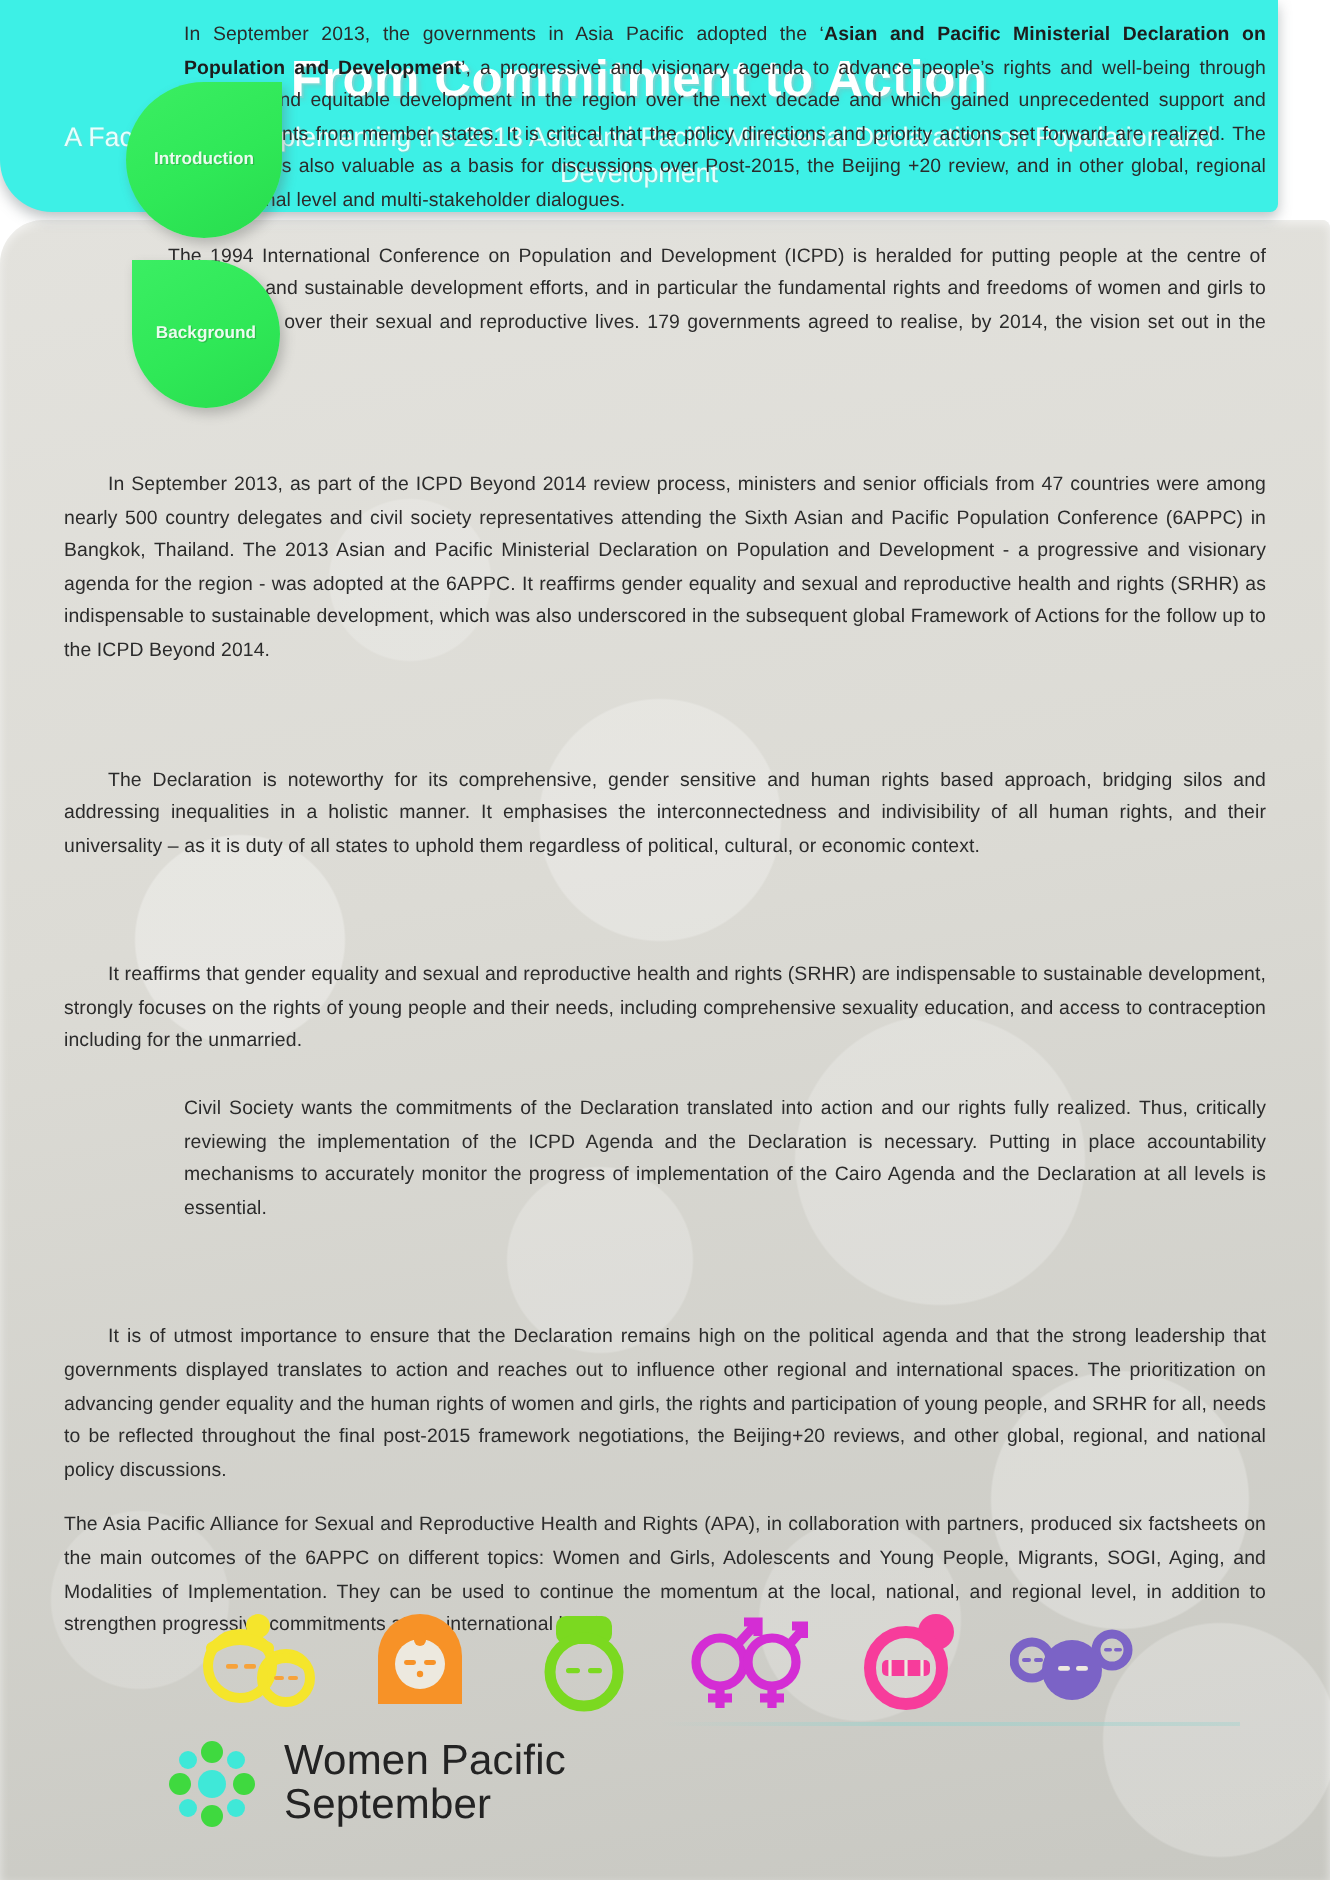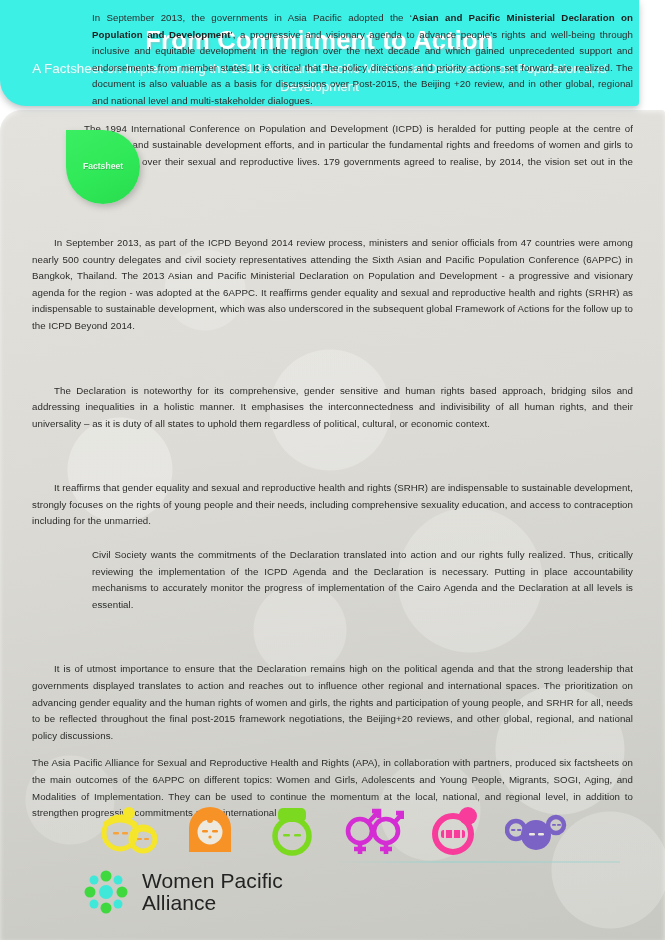--- a/index.html
+++ b/index.html
@@ -188,26 +188,29 @@
       <div class="header-title">From Commitment to Action</div>
       <div class="header-subtitle">A Factsheet on Implementing the 2013 Asia and Pacific Ministerial Declaration on Population and Development</div>
     </div>
   </div>
 
   <div class="content-panel"></div>
 
   <div class="body-text">
 
     <div class="block">
+      <div class="badge badge-intro">
+        <span>Introduction</span>
+      </div>
       <p class="para wrap-intro"><span>In September 2013, the governments in Asia Pacific adopted the ‘</span><b>Asian and Pacific Ministerial Declaration on Population and Development</b><span>’, a progressive and visionary agenda to advance people’s rights and well-being through inclusive and equitable development in the region over the next decade and which gained unprecedented support and endorsements from member states. It is critical that the policy directions and priority actions set forward are realized. The document is also valuable as a basis for discussions over Post-2015, the Beijing +20 review, and in other global, regional and national level and multi-stakeholder dialogues.</span></p>
     </div>
 
     <div class="block" style="margin-top:10px;">
       <div class="badge badge-bg">
-        <span>Factsheet</span>
+        <span>Background</span>
       </div>
       <p class="para wrap-bg">The 1994 International Conference on Population and Development (ICPD) is heralded for putting people at the centre of population and sustainable development efforts, and in particular the fundamental rights and freedoms of women and girls to have control over their sexual and reproductive lives.  179 governments agreed to realise, by 2014, the vision set out in the PoA.</p>
       <p class="para indent">In September 2013, as part of the ICPD Beyond 2014 review process, ministers and senior officials from 47 countries were among nearly 500 country delegates and civil society representatives attending the Sixth Asian and Pacific Population Conference (6APPC) in Bangkok, Thailand. The 2013 Asian and Pacific Ministerial Declaration on Population and Development - a progressive and visionary agenda for the region - was adopted at the 6APPC. It reaffirms gender equality and sexual and reproductive health and rights (SRHR) as indispensable to sustainable development, which was also underscored in the subsequent global Framework of Actions for the follow up to the ICPD Beyond 2014.</p>
       <p class="para indent">The Declaration is noteworthy for its comprehensive, gender sensitive and human rights based approach, bridging silos and addressing inequalities in a holistic manner. It emphasises the interconnectedness and indivisibility of all human rights, and their universality – as it is duty of all states to uphold them regardless of political, cultural, or economic context.</p>
       <p class="para indent">It reaffirms that gender equality and sexual and reproductive health and rights (SRHR) are indispensable to sustainable development, strongly focuses on the rights of young people and their needs, including comprehensive sexuality education, and access to contraception including for the unmarried.</p>
     </div>
 
     <div class="block" style="margin-top:17px;">
       <p class="para wrap-hold">Civil Society wants the commitments of the Declaration translated into action and our rights fully realized. Thus, critically reviewing the implementation of the ICPD Agenda and the Declaration is necessary. Putting in place accountability mechanisms to accurately monitor the progress of implementation of the Cairo Agenda and the Declaration at all levels is essential.</p>
       <p class="para indent">It is of utmost importance to ensure that the Declaration remains high on the political agenda and that the strong leadership that governments displayed translates to action and reaches out to influence other regional and international spaces. The prioritization on advancing gender equality and the human rights of women and girls, the rights and participation of young people, and SRHR for all, needs to be reflected throughout the final post-2015 framework negotiations, the Beijing+20 reviews, and other global, regional, and national policy discussions.</p>
@@ -315,17 +318,17 @@
       <circle cx="24" cy="40" r="5.5" fill="#3FD93F"></circle>
       <circle cx="8" cy="24" r="5.5" fill="#3FD93F"></circle>
       <circle cx="40" cy="24" r="5.5" fill="#3FD93F"></circle>
       <circle cx="12" cy="12" r="4.5" fill="#3FE8D8"></circle>
       <circle cx="36" cy="12" r="4.5" fill="#3FE8D8"></circle>
       <circle cx="12" cy="36" r="4.5" fill="#3FE8D8"></circle>
       <circle cx="36" cy="36" r="4.5" fill="#3FE8D8"></circle>
     </svg>
     <div class="logo-text">
       <span class="logo-line">Women Pacific</span>
-      <span class="logo-line">Alliance</span>
+      <span class="logo-line">September</span>
     </div>
   </div>
 
 </div>
 
 </body></html>

